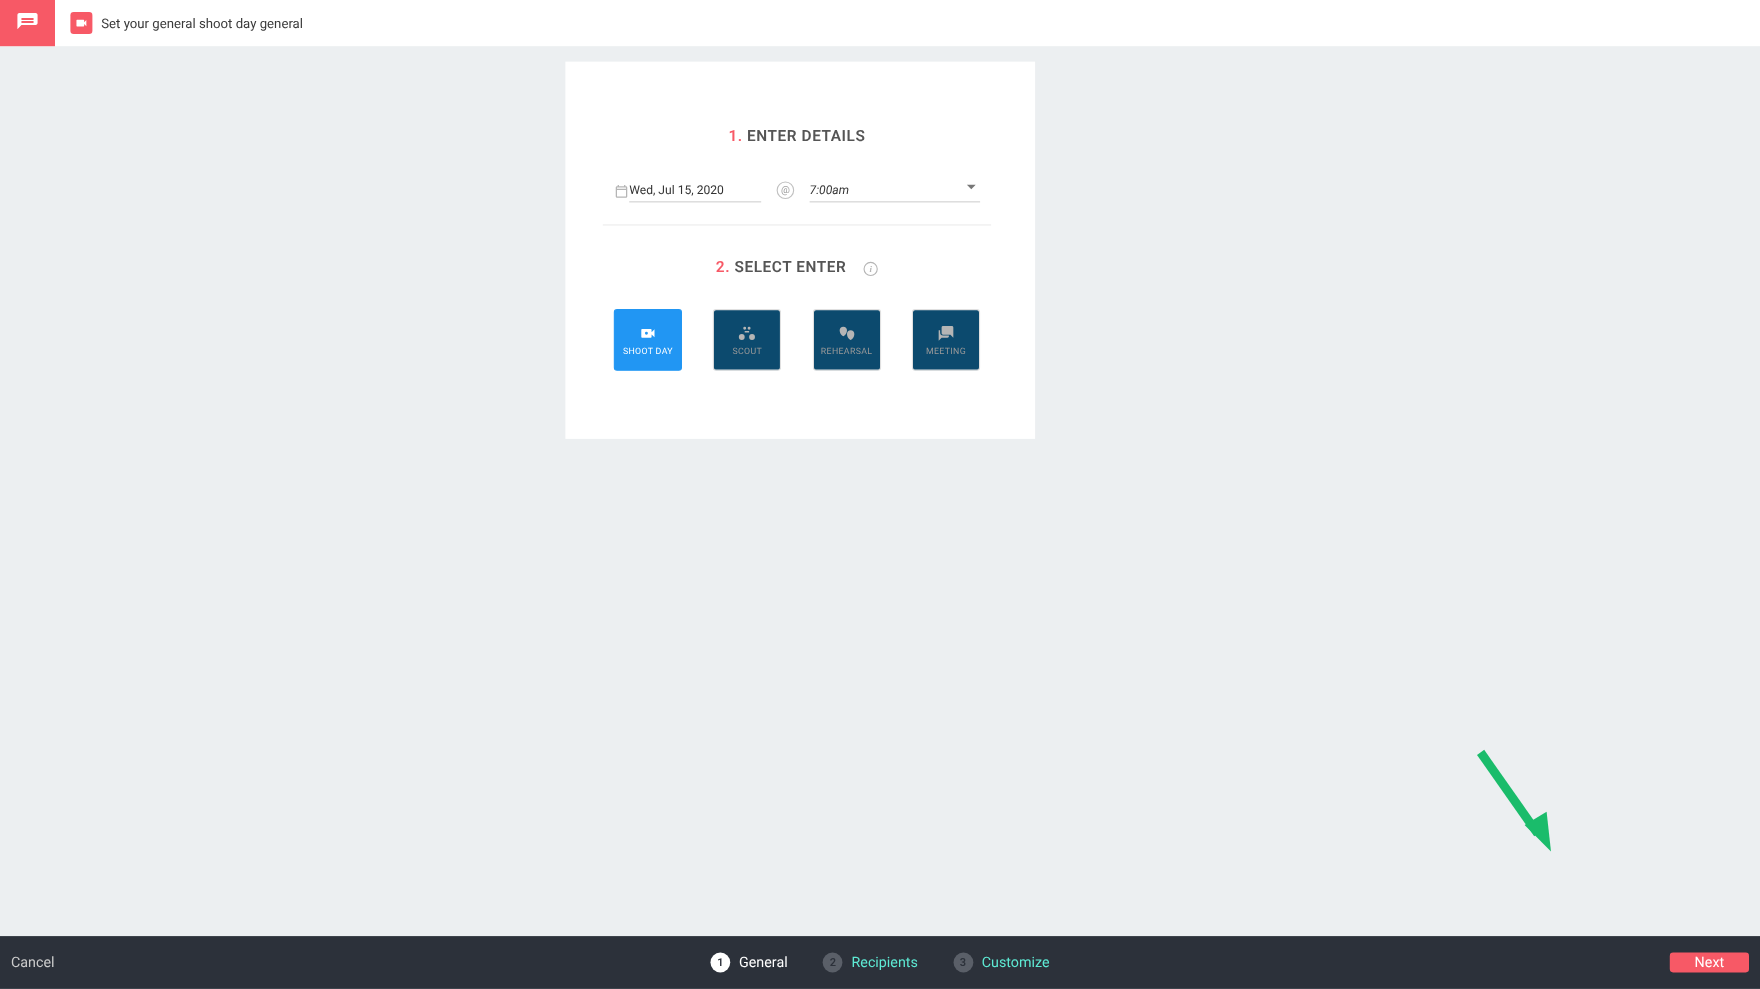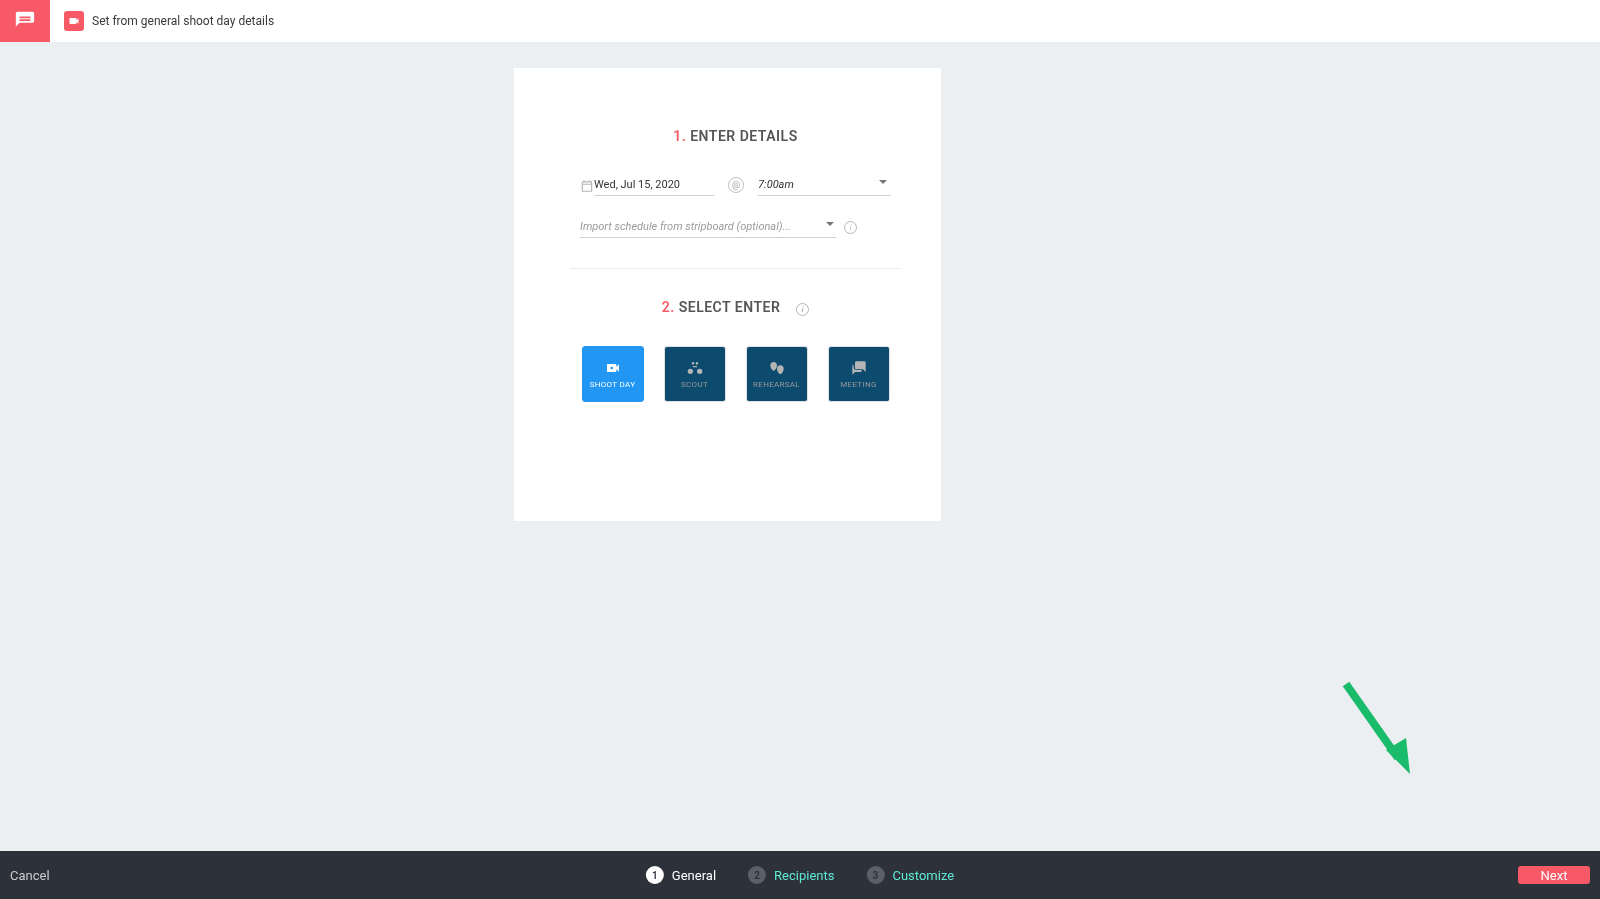--- a/index.html
+++ b/index.html
@@ -7,21 +7,21 @@
 
   
   .header { height: 42px; background: #fff; display: flex; align-items: center; }
   .logo-box { width: 50px; height: 42px; background: #f75966; display: flex; align-items: center; justify-content: center; }
   .logo-box svg { width: 22px; height: 22px; fill: #fff; }
   .icon-box { width: 20px; height: 20px; background: #f75966; border-radius: 3px; display: flex; align-items: center; justify-content: center; margin-left: 14px; margin-right: 8px; }
   .icon-box svg { width: 12px; height: 12px; fill: #fff; }
   .header-title { font-size: 12px; color: #3a3a3a; }
 
   
-  .card { position: absolute; left: 514px; top: 68px; width: 427px; height: 453px; background: #fff; padding: 60px 50px 40px 66px; }
+  .card { position: absolute; left: 514px; top: 56px; width: 427px; height: 343px; background: #fff; padding: 60px 50px 40px 44px; }
 
   .section-title { text-align: center; font-size: 14px; letter-spacing: 0.5px; color: #555; font-weight: 600; margin-bottom: 30px; }
   .section-title .num { color: #f75966; font-weight: 600; }
 
   .field-row { display: flex; align-items: center; margin-bottom: 20px; }
   .field-icon { width: 14px; height: 14px; flex-shrink: 0; }
   .field-icon svg { width: 14px; height: 14px; fill: #b5b5b5; }
 
   .title-input { flex: 1; margin-left: 8px; border: none; border-bottom: 2px solid #4ba7e0; font-size: 12px; color: #333; padding: 4px 0; outline: none; background: transparent; }
   
@@ -31,21 +31,21 @@
   .time-wrap { flex: 1; display: flex; align-items: center; position: relative; }
   .time-wrap::after { content: ""; position: absolute; right: 4px; top: 6px; width: 0; height: 0; border-left: 4px solid transparent; border-right: 4px solid transparent; border-top: 4px solid #777; pointer-events: none; }
 
   .import-select { width: 256px; border: none; border-bottom: 1px solid #d0d0d0; font-size: 11px; color: #9a9a9a; font-style: italic; padding: 4px 0; outline: none; background: transparent; appearance: none; }
   .import-wrap { display: flex; align-items: center; position: relative; margin-bottom: 30px; }
   .import-arrow { position: absolute; left: 246px; top: 6px; width: 0; height: 0; border-left: 4px solid transparent; border-right: 4px solid transparent; border-top: 4px solid #777; pointer-events: none; }
   .info-icon { width: 13px; height: 13px; border: 1px solid #b5b5b5; border-radius: 50%; color: #b5b5b5; font-size: 8px; display: flex; align-items: center; justify-content: center; margin-left: 8px; font-style: italic; font-family: serif; }
 
   .divider { height: 1px; background: #ececec; margin: 0 -10px 30px -10px; }
 
-  .type-row { display: flex; gap: 20px; justify-content: center; }
+  .type-row { display: flex; gap: 20px; justify-content: space-between; }
   .type-card { width: 62px; height: 56px; border: 1px solid #e0e0e0; border-radius: 3px; display: flex; flex-direction: column; align-items: center; justify-content: center; cursor: pointer; background: #0c4a6e; }
   .type-card.selected { background: #2196f3; border-color: #2196f3; }
   .type-card .ticon { width: 20px; height: 16px; display: flex; align-items: center; justify-content: center; margin-bottom: 4px; }
   .type-card .ticon svg { width: 20px; height: 16px; fill: #b5b5b5; }
   .type-card.selected .ticon svg { fill: #fff; }
   .type-card .tlabel { font-size: 8px; letter-spacing: 0.3px; color: #999; }
   .type-card.selected .tlabel { color: #fff; }
 
   
   .footer { position: absolute; bottom: 0; left: 0; right: 0; height: 48px; background: #2c313a; display: flex; align-items: center; padding: 0 10px; }
@@ -69,21 +69,21 @@
   <div class="logo-box">
     <svg viewBox="0 0 24 24">
         <path d="M20 2H4c-1.1 0-2 .9-2 2v14l4-4h14c1.1 0 2-.9 2-2V4c0-1.1-.9-2-2-2zm-2 10H6V10h12v2zm0-3H6V7h12v2z"></path>
       </svg>
   </div>
   <div class="icon-box">
     <svg viewBox="0 0 24 24">
         <path d="M17 10.5V7c0-.55-.45-1-1-1H4c-.55 0-1 .45-1 1v10c0 .55.45 1 1 1h12c.55 0 1-.45 1-1v-3.5l4 4v-11l-4 4z"></path>
       </svg>
   </div>
-  <span class="header-title">Set from general shoot day details</span>
+  <span class="header-title">Set your general shoot day general</span>
 </div>
 
 <div class="card">
   <div class="section-title">
     <span class="num">1.</span>
     <span>ENTER DETAILS</span>
   </div>
 
 
   <div class="field-row">
@@ -94,27 +94,20 @@
     </span>
     <input class="date-input" type="text" value="Wed, Jul 15, 2020" style="">
     <span class="at-symbol">@</span>
     <div class="time-wrap">
       <select class="time-select">
         <option>7:00am</option>
       </select>
     </div>
   </div>
 
-  <div class="import-wrap">
-    <select class="import-select">
-      <option>Import schedule from stripboard (optional)...</option>
-    </select>
-    <span class="import-arrow"></span>
-    <span class="info-icon">i</span>
-  </div>
 
   <div class="divider"></div>
 
   <div class="section-title">
     <span class="num">2.</span>
     <span>SELECT ENTER</span>
     &nbsp;<span class="info-icon" style="display:inline-flex">i</span>
   </div>
 
   <div class="type-row">

